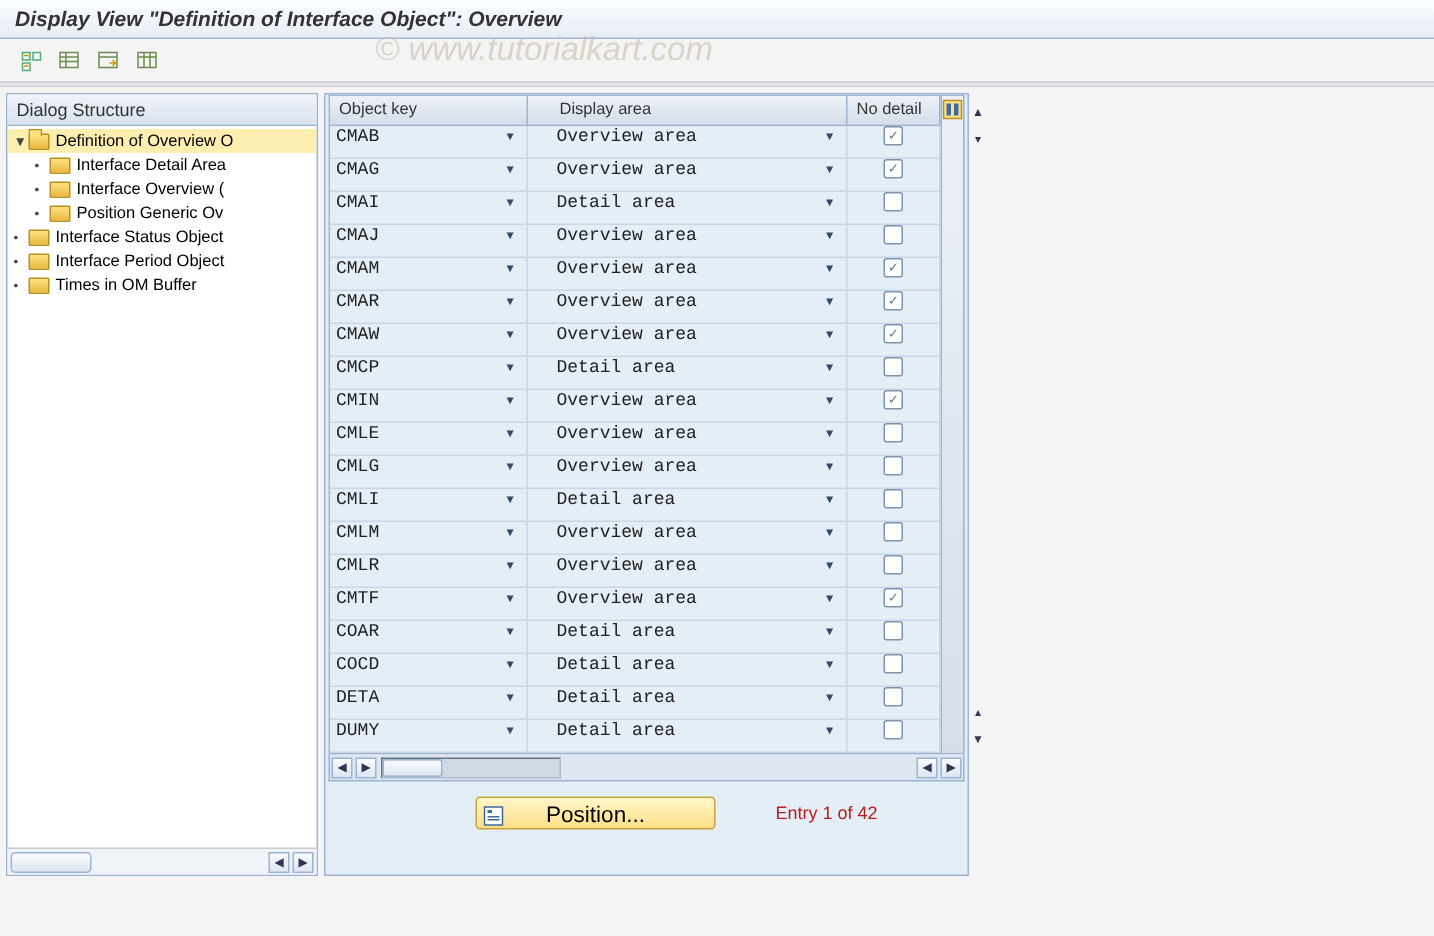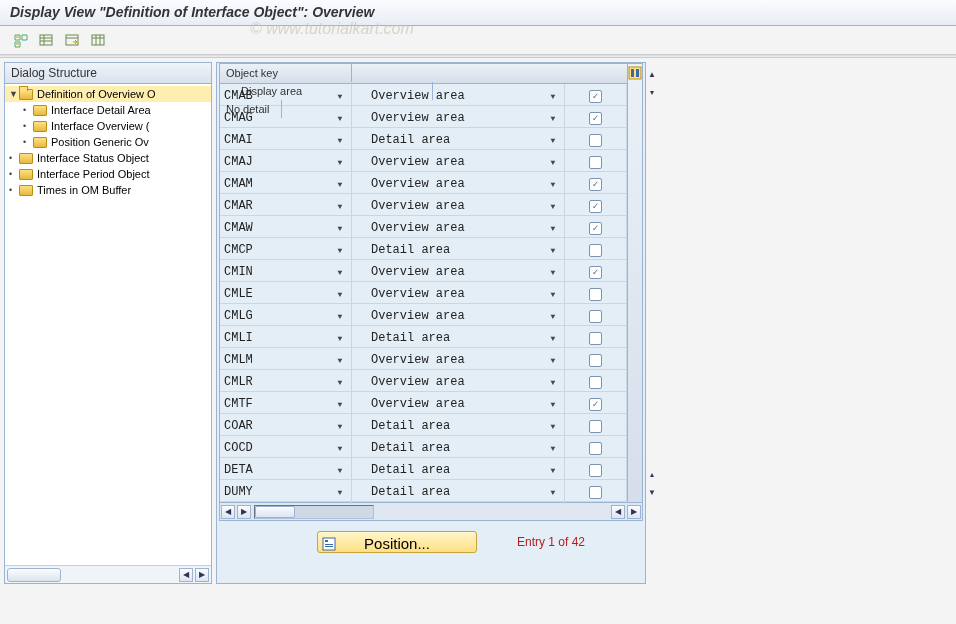--- a/index.html
+++ b/index.html
@@ -10,21 +10,21 @@
     width: 956px;
     height: 624px;
     position: relative;
     overflow: hidden;
   }
   .watermark {
     position: absolute;
     left: 250px;
     top: 20px;
     color: rgba(200,190,170,0.6);
-    font-size: 16px;
+    font-size: 22px;
     z-index: 1000;
     pointer-events: none;
     font-style: italic;
   }
   .title-bar {
     background: linear-gradient(#fafcff, #e8edf5);
     border-bottom: 1px solid #9bb4d4;
     height: 26px;
     padding: 4px 10px;
     font-size: 14px;
@@ -138,42 +138,41 @@
     border:1px solid #9bb4d4;
     background:#fff;
     margin:0 2px;
   }
   .grid-cols{flex:1;}
   .grid-header{
     display:flex;
     background:linear-gradient(#ecf1f7,#d5deea);
     border-bottom:1px solid #9bb4d4;
     height:20px;
-    flex-direction:column;
   }
   .gh{
     border-right:1px solid #9bb4d4;
     padding:3px 6px;
     font-size:11px;
     color:#333;
   }
   .col-key{width:132px;}
   .col-area{width:198px;margin-left:15px;}
   .col-nd{width:62px;}
   .grid-body{}
   .grow{
     display:flex;
     height:22px;
     border-bottom:1px solid #c8d6e5;
     background:#e4eef6;
   }
   .gcell{
     border-right:1px solid #c8d6e5;
-    display:flex;align-items:center;
-    padding:12px 4px;
+    display:flex;
+    padding:0 4px;
     font-family: "Courier New", monospace;
     font-size:12px;
     color:#222;
     position:relative;
   }
   .gcell.col-area{justify-content:space-between;}
   .gcell.col-nd{justify-content:center;}
   .dd-arrow{
     width:14px;height:14px;
     display:flex;align-items:center;justify-content:center;

